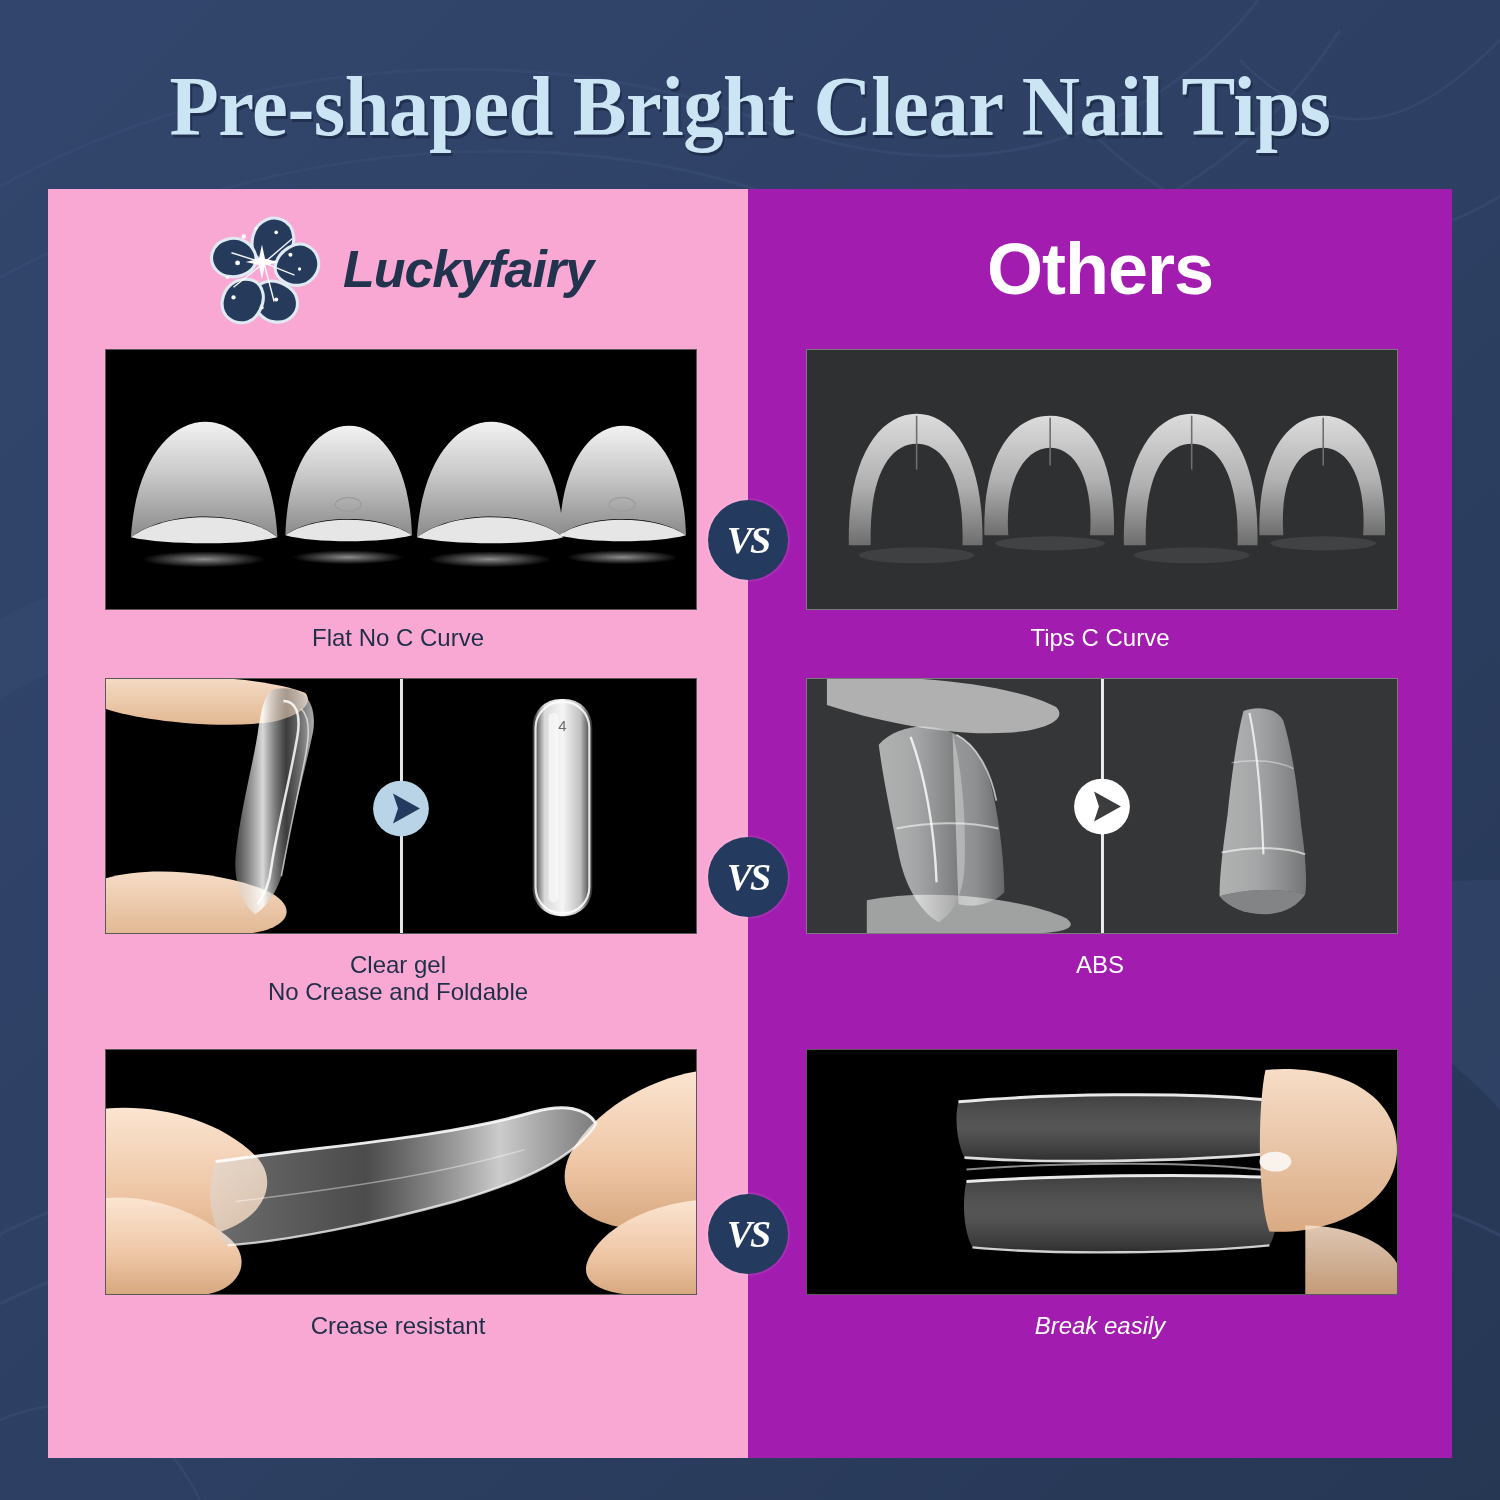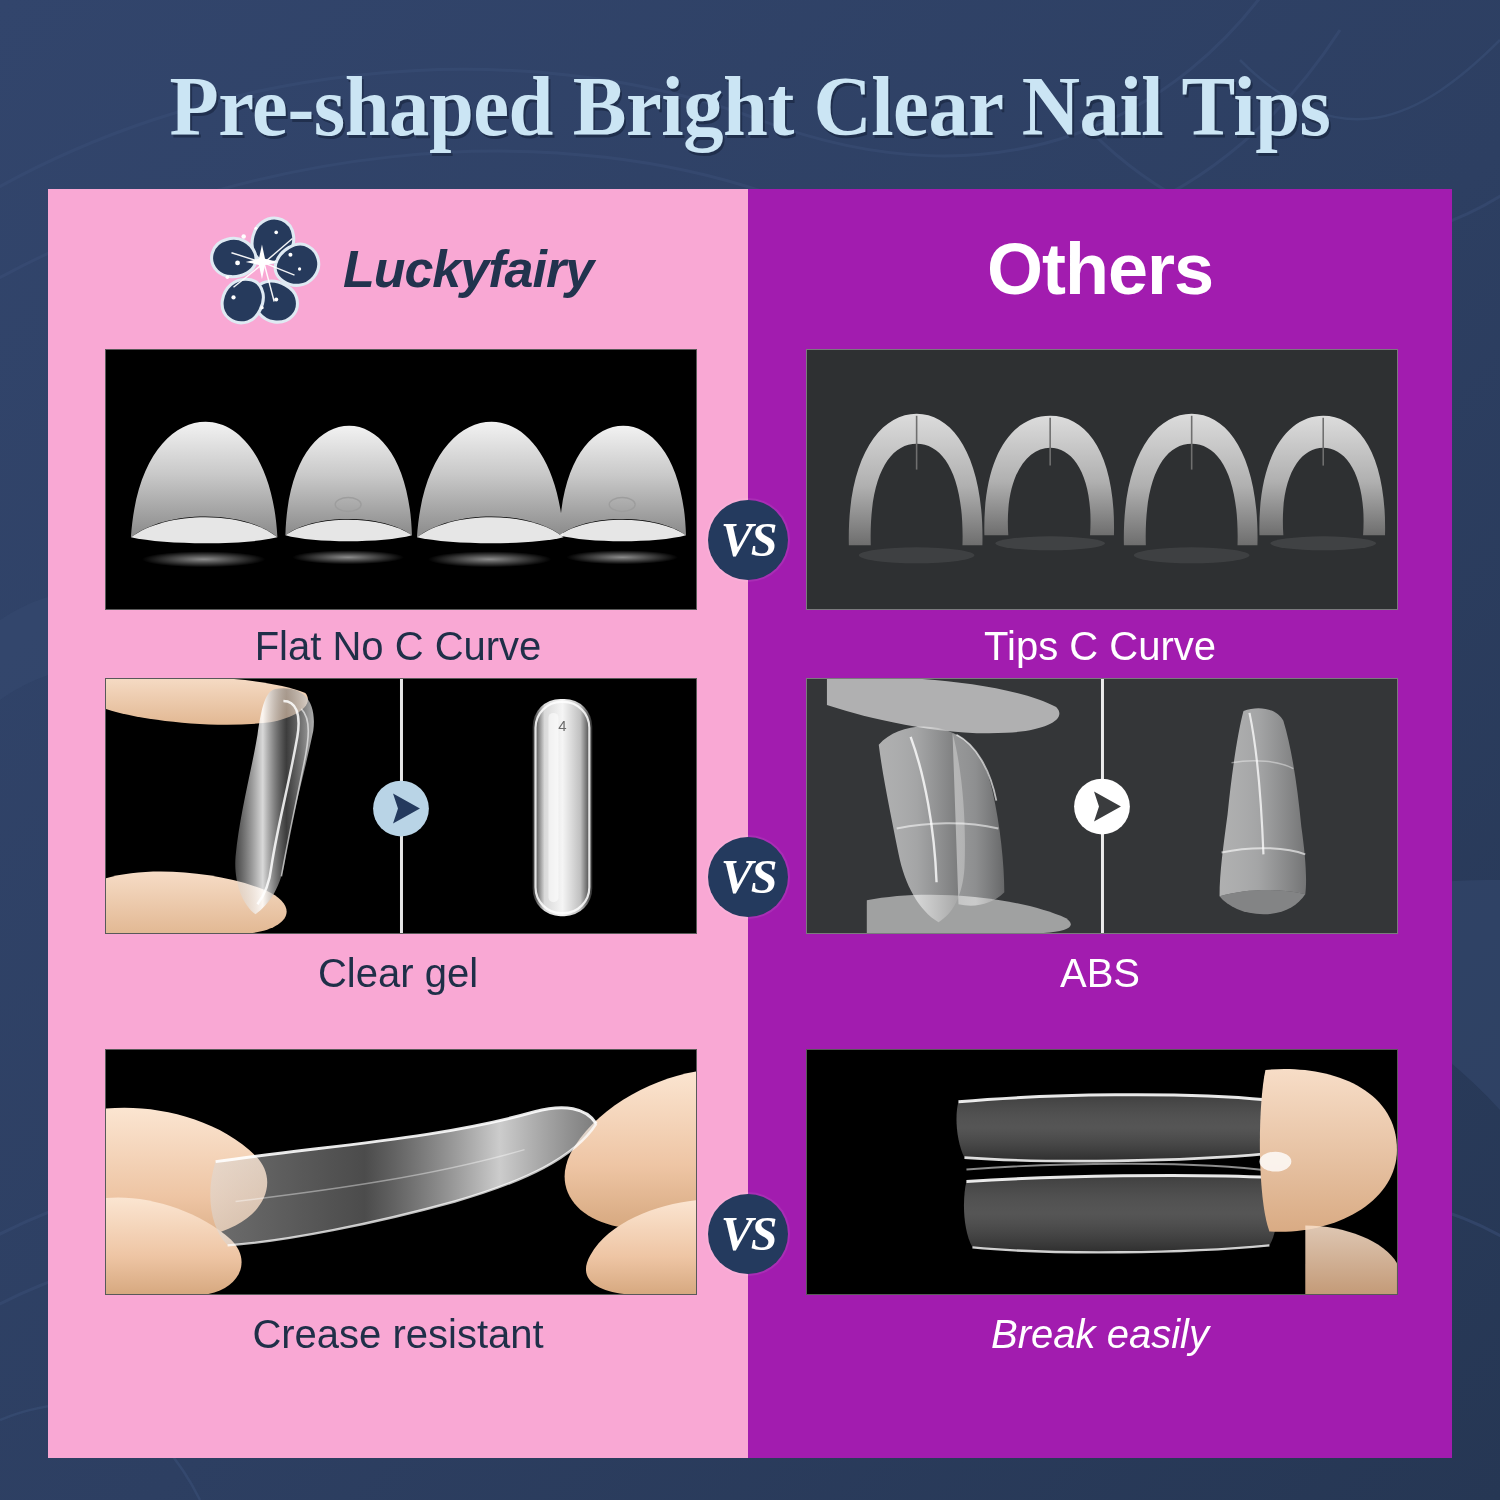--- a/index.html
+++ b/index.html
@@ -56,21 +56,21 @@
 
   
   .row{position:relative;}
   .media{
     position:relative;overflow:hidden;
     border:1px solid rgba(255,255,255,.35);
     box-sizing:border-box;
   }
   .caption{
     text-align:center;line-height:1.13;
-    font-size:40px;
+    font-size:24px;
     padding-top:9px;
   }
   .cap-left{color:#1f2f48;}
   .cap-right{color:#ffffff;}
   .cap-sub{display:block;}
 
   
   .scene{position:absolute;inset:0;}
   .bg-black{background:#000;}
   .bg-dark{background:#333538;}
@@ -79,21 +79,21 @@
   .vs-badge{
     position:absolute;width:80px;height:80px;border-radius:50%;
     background:#243a5e;
     display:flex;align-items:center;justify-content:center;
     box-shadow:0 0 0 2px rgba(255,255,255,.08);
     z-index:6;
   }
   .vs-text{
     font-family:"Liberation Serif", serif;
     font-weight:bold;font-style:italic;
-    font-size:48px;color:#ffffff;
+    font-size:38px;color:#ffffff;
     letter-spacing:-2px;
     line-height:1;
   }
 </style>
 </head>
 <body>
 
 <svg id="bg-swirls" viewBox="0 0 1500 1500" preserveAspectRatio="none">
   <defs>
     <linearGradient id="gbg" x1="0" y1="0" x2="1" y2="1">
@@ -242,20 +242,21 @@
           <g transform="translate(420,18)">
             <rect x="8" y="2" width="60" height="218" rx="28" fill="url(#flatip)"></rect>
             <rect x="11" y="5" width="54" height="212" rx="26" fill="none" stroke="#ffffff" stroke-width="2.2" opacity=".85"></rect>
             <rect x="24" y="16" width="10" height="190" rx="5" fill="#ffffff" opacity=".55"></rect>
             <text x="38" y="34" font-family="Liberation Sans, sans-serif" font-size="15" fill="#6b6b6b" text-anchor="middle">4</text>
           </g>
         </svg>
       </div>
       <div class="caption cap-left" style="position:absolute;left:0;top:593px;width:700px;">
         <span>Clear gel</span>
+        <span class="cap-sub">No Crease and Foldable</span>
       </div>
     </div>
 
     <div class="row">
       <div class="media bg-black" style="position:absolute;left:57px;top:700px;width:592px;height:246px;">
         <svg class="scene" viewBox="0 0 592 246" preserveAspectRatio="none">
           <defs>
             <linearGradient id="skin2" x1="0" y1="0" x2="0" y2="1">
               <stop offset="0%" stop-color="#fbe5d1"></stop>
               <stop offset="60%" stop-color="#eec5a4"></stop>

